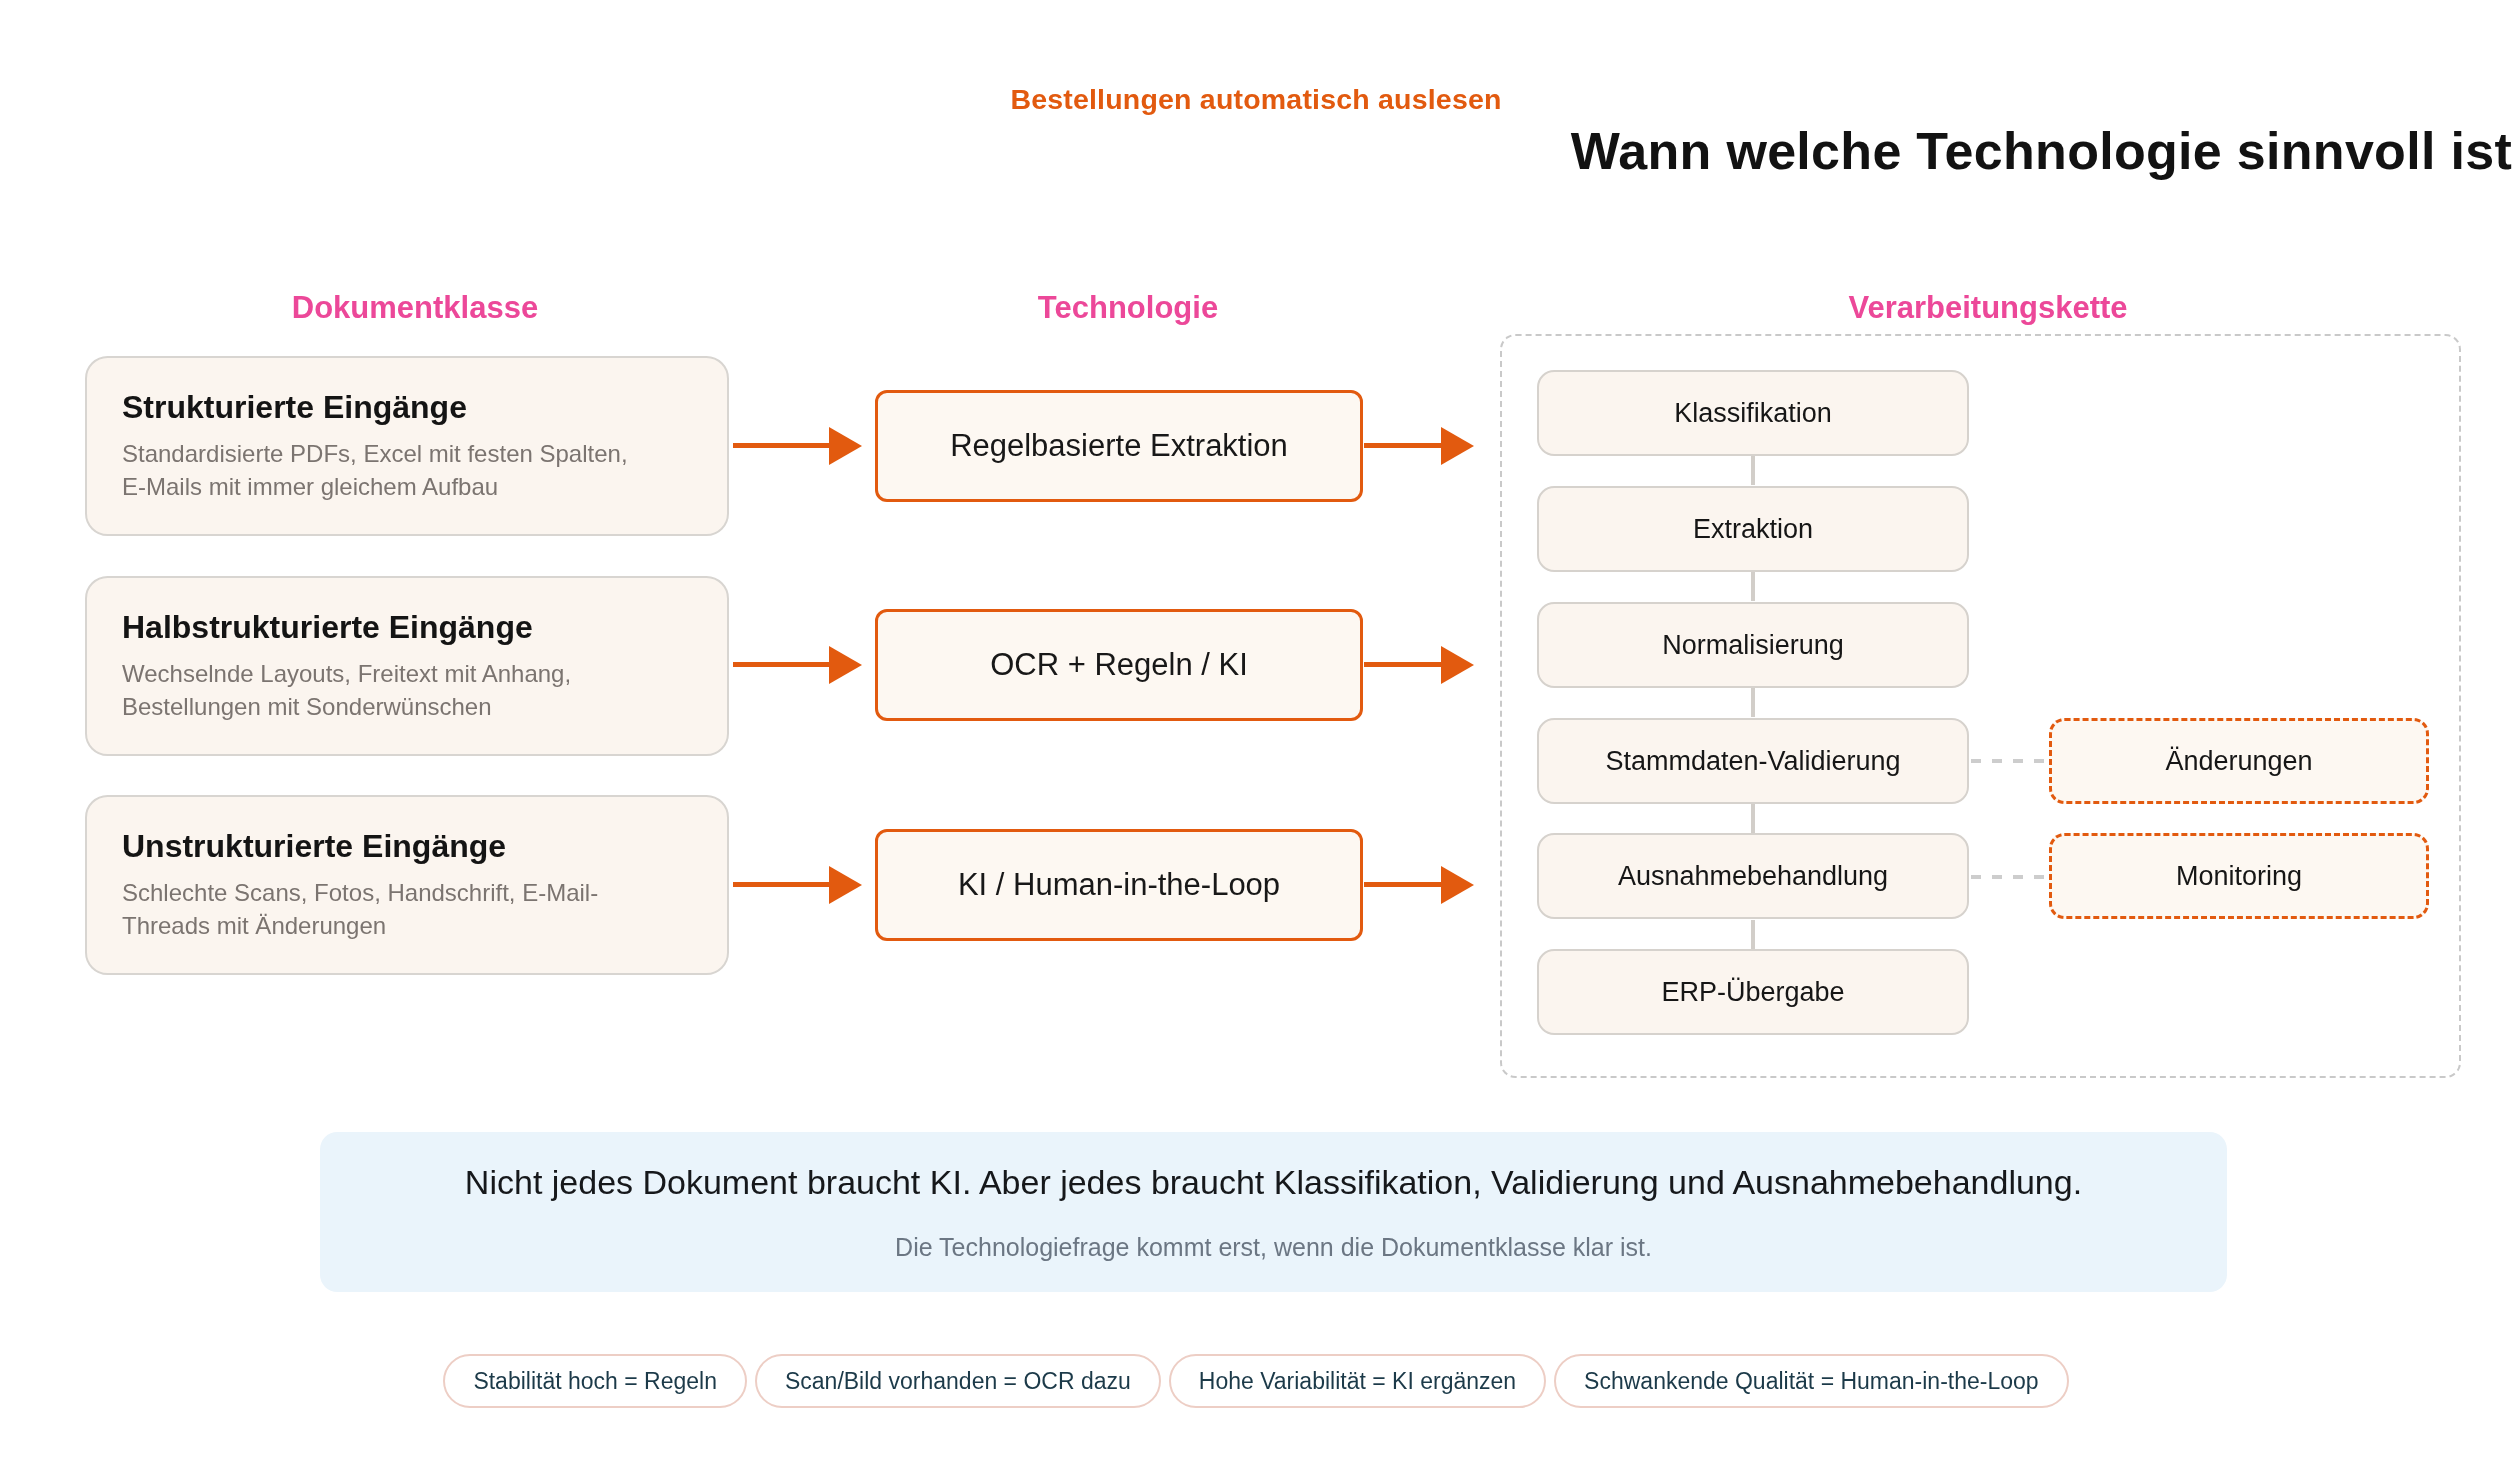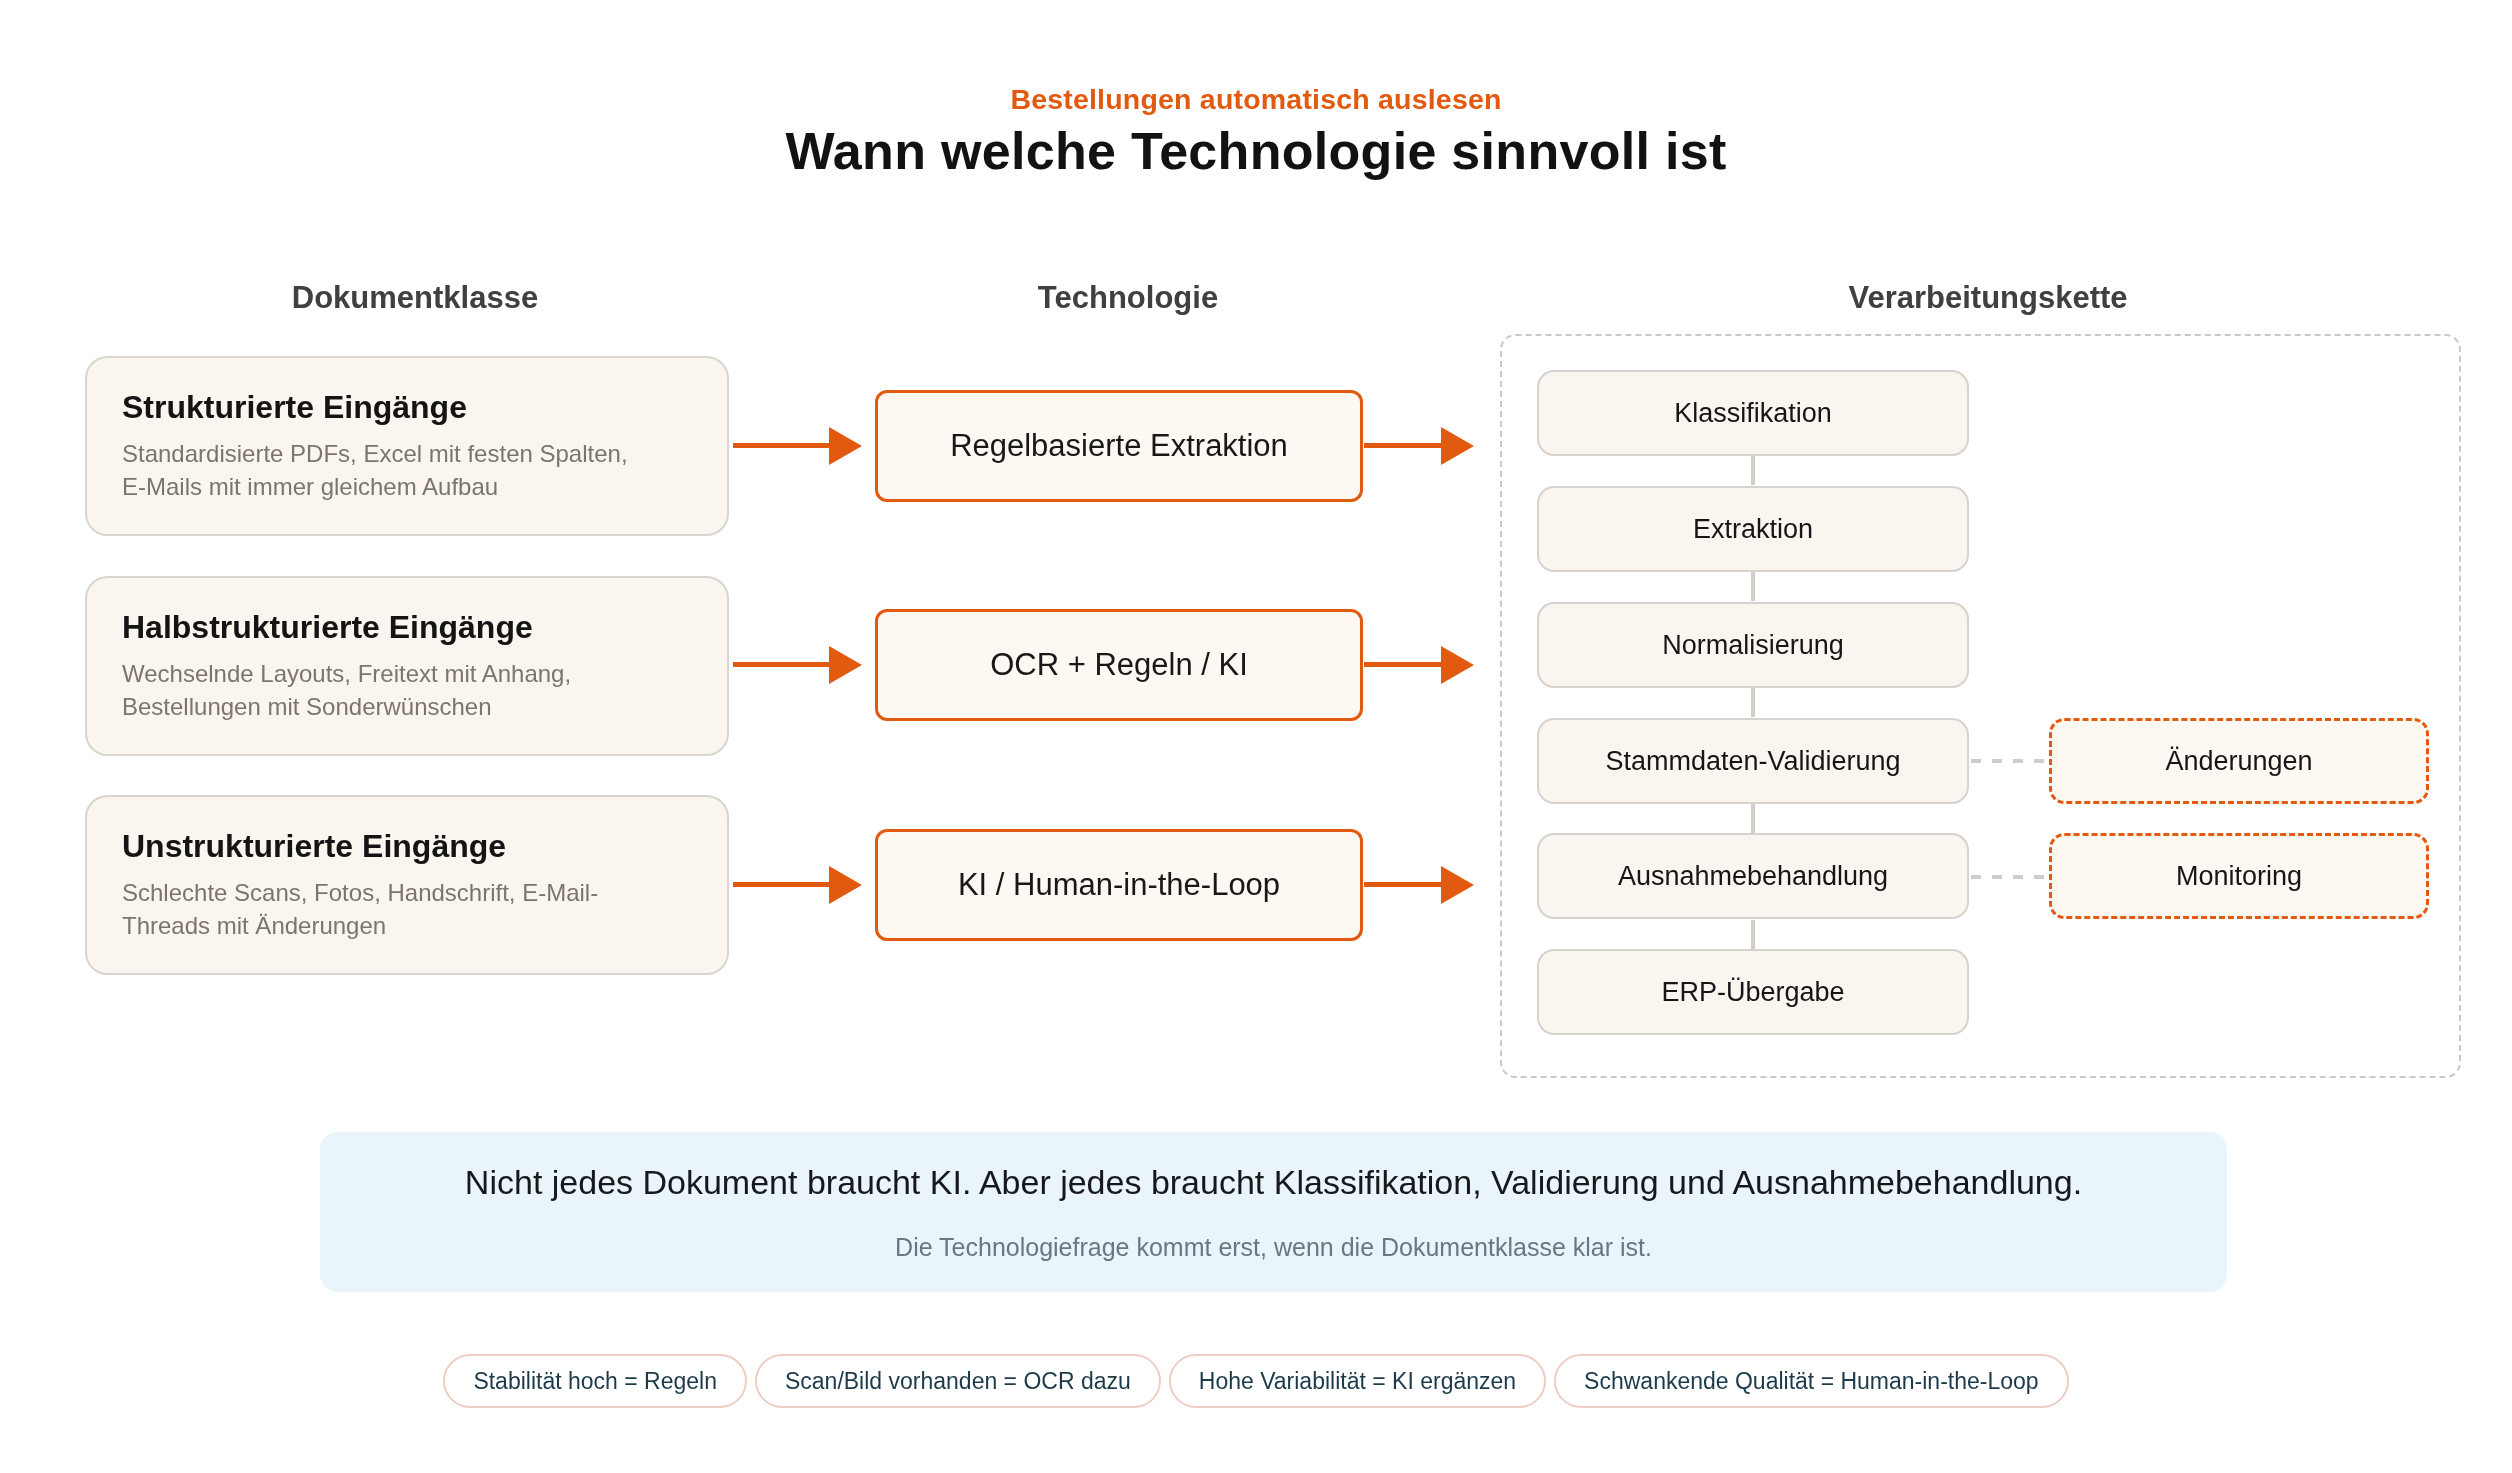--- a/index.html
+++ b/index.html
@@ -3,26 +3,26 @@
 <meta charset="utf-8">
 <title>Wann welche Technologie sinnvoll ist</title>
 <style>
   html,body{margin:0;padding:0;background:#ffffff;}
   body{font-family:"Liberation Sans","DejaVu Sans",sans-serif;-webkit-font-smoothing:antialiased;}
   .canvas{position:relative;width:2512px;height:1473px;background:#ffffff;overflow:hidden;}
 
   
   .kicker{position:absolute;left:0;top:83px;width:100%;text-align:center;
           font-size:28.5px;font-weight:700;color:#E25A0F;letter-spacing:0.2px;}
-  .page-title{position:absolute;left:0;top:121px;width:100%;text-align:center;
+  .page-title{position:absolute;left:0;top:121px;width:100%;text-align:right;
           font-size:52px;font-weight:700;color:#121212;letter-spacing:0.3px;}
 
   
-  .col-label{position:absolute;top:280px;width:536px;text-align:center;
-          font-size:31px;font-weight:700;color:#404040;}
+  .col-label{position:absolute;top:290px;width:536px;text-align:center;
+          font-size:31px;font-weight:700;color:#ec4899;}
   .col-doc{left:147px;}
   .col-tech{left:860px;}
   .col-pipe{left:1720px;}
 
   
   .doc-card{position:absolute;left:85px;width:644px;height:180px;box-sizing:border-box;
           background:#FBF5EF;border:2.6px solid #D8D5D1;border-radius:22.5px;
           display:flex;flex-direction:column;justify-content:center;padding:0 35px;}
   .doc-card.d1{top:356px;} .doc-card.d2{top:576px;} .doc-card.d3{top:795px;}
   .doc-title{font-size:32px;font-weight:700;color:#141414;margin-bottom:10.4px;}

